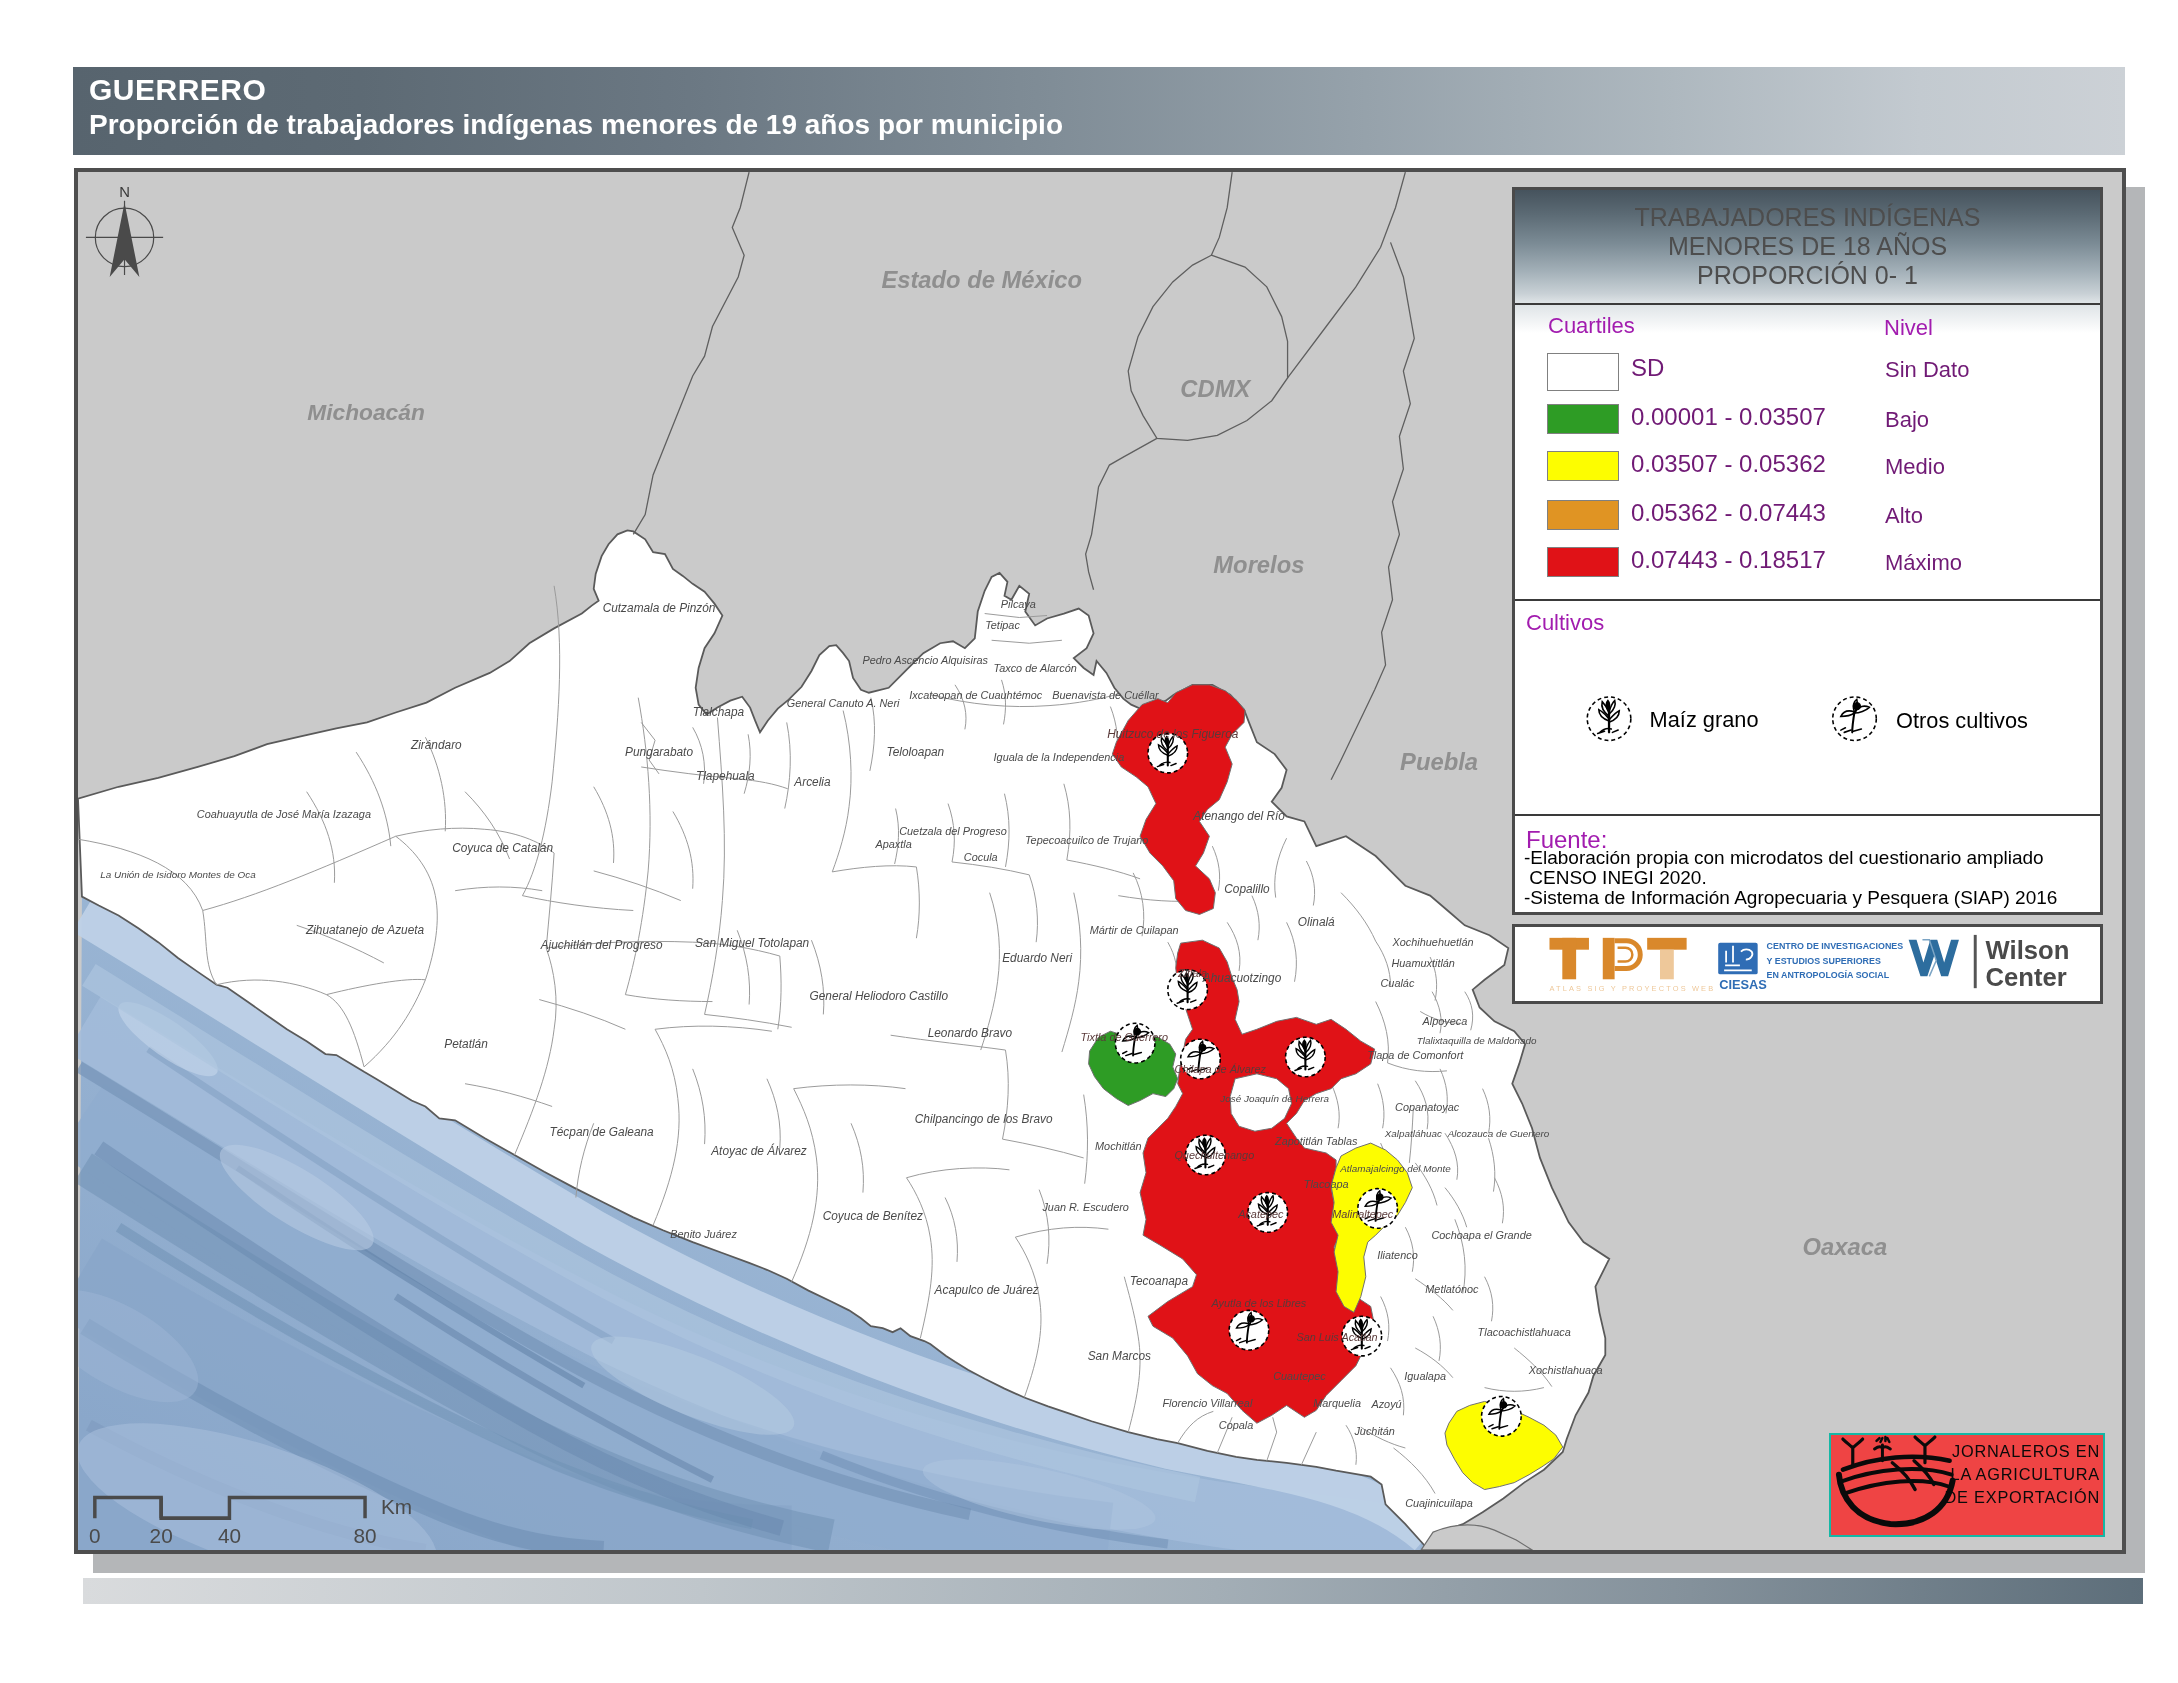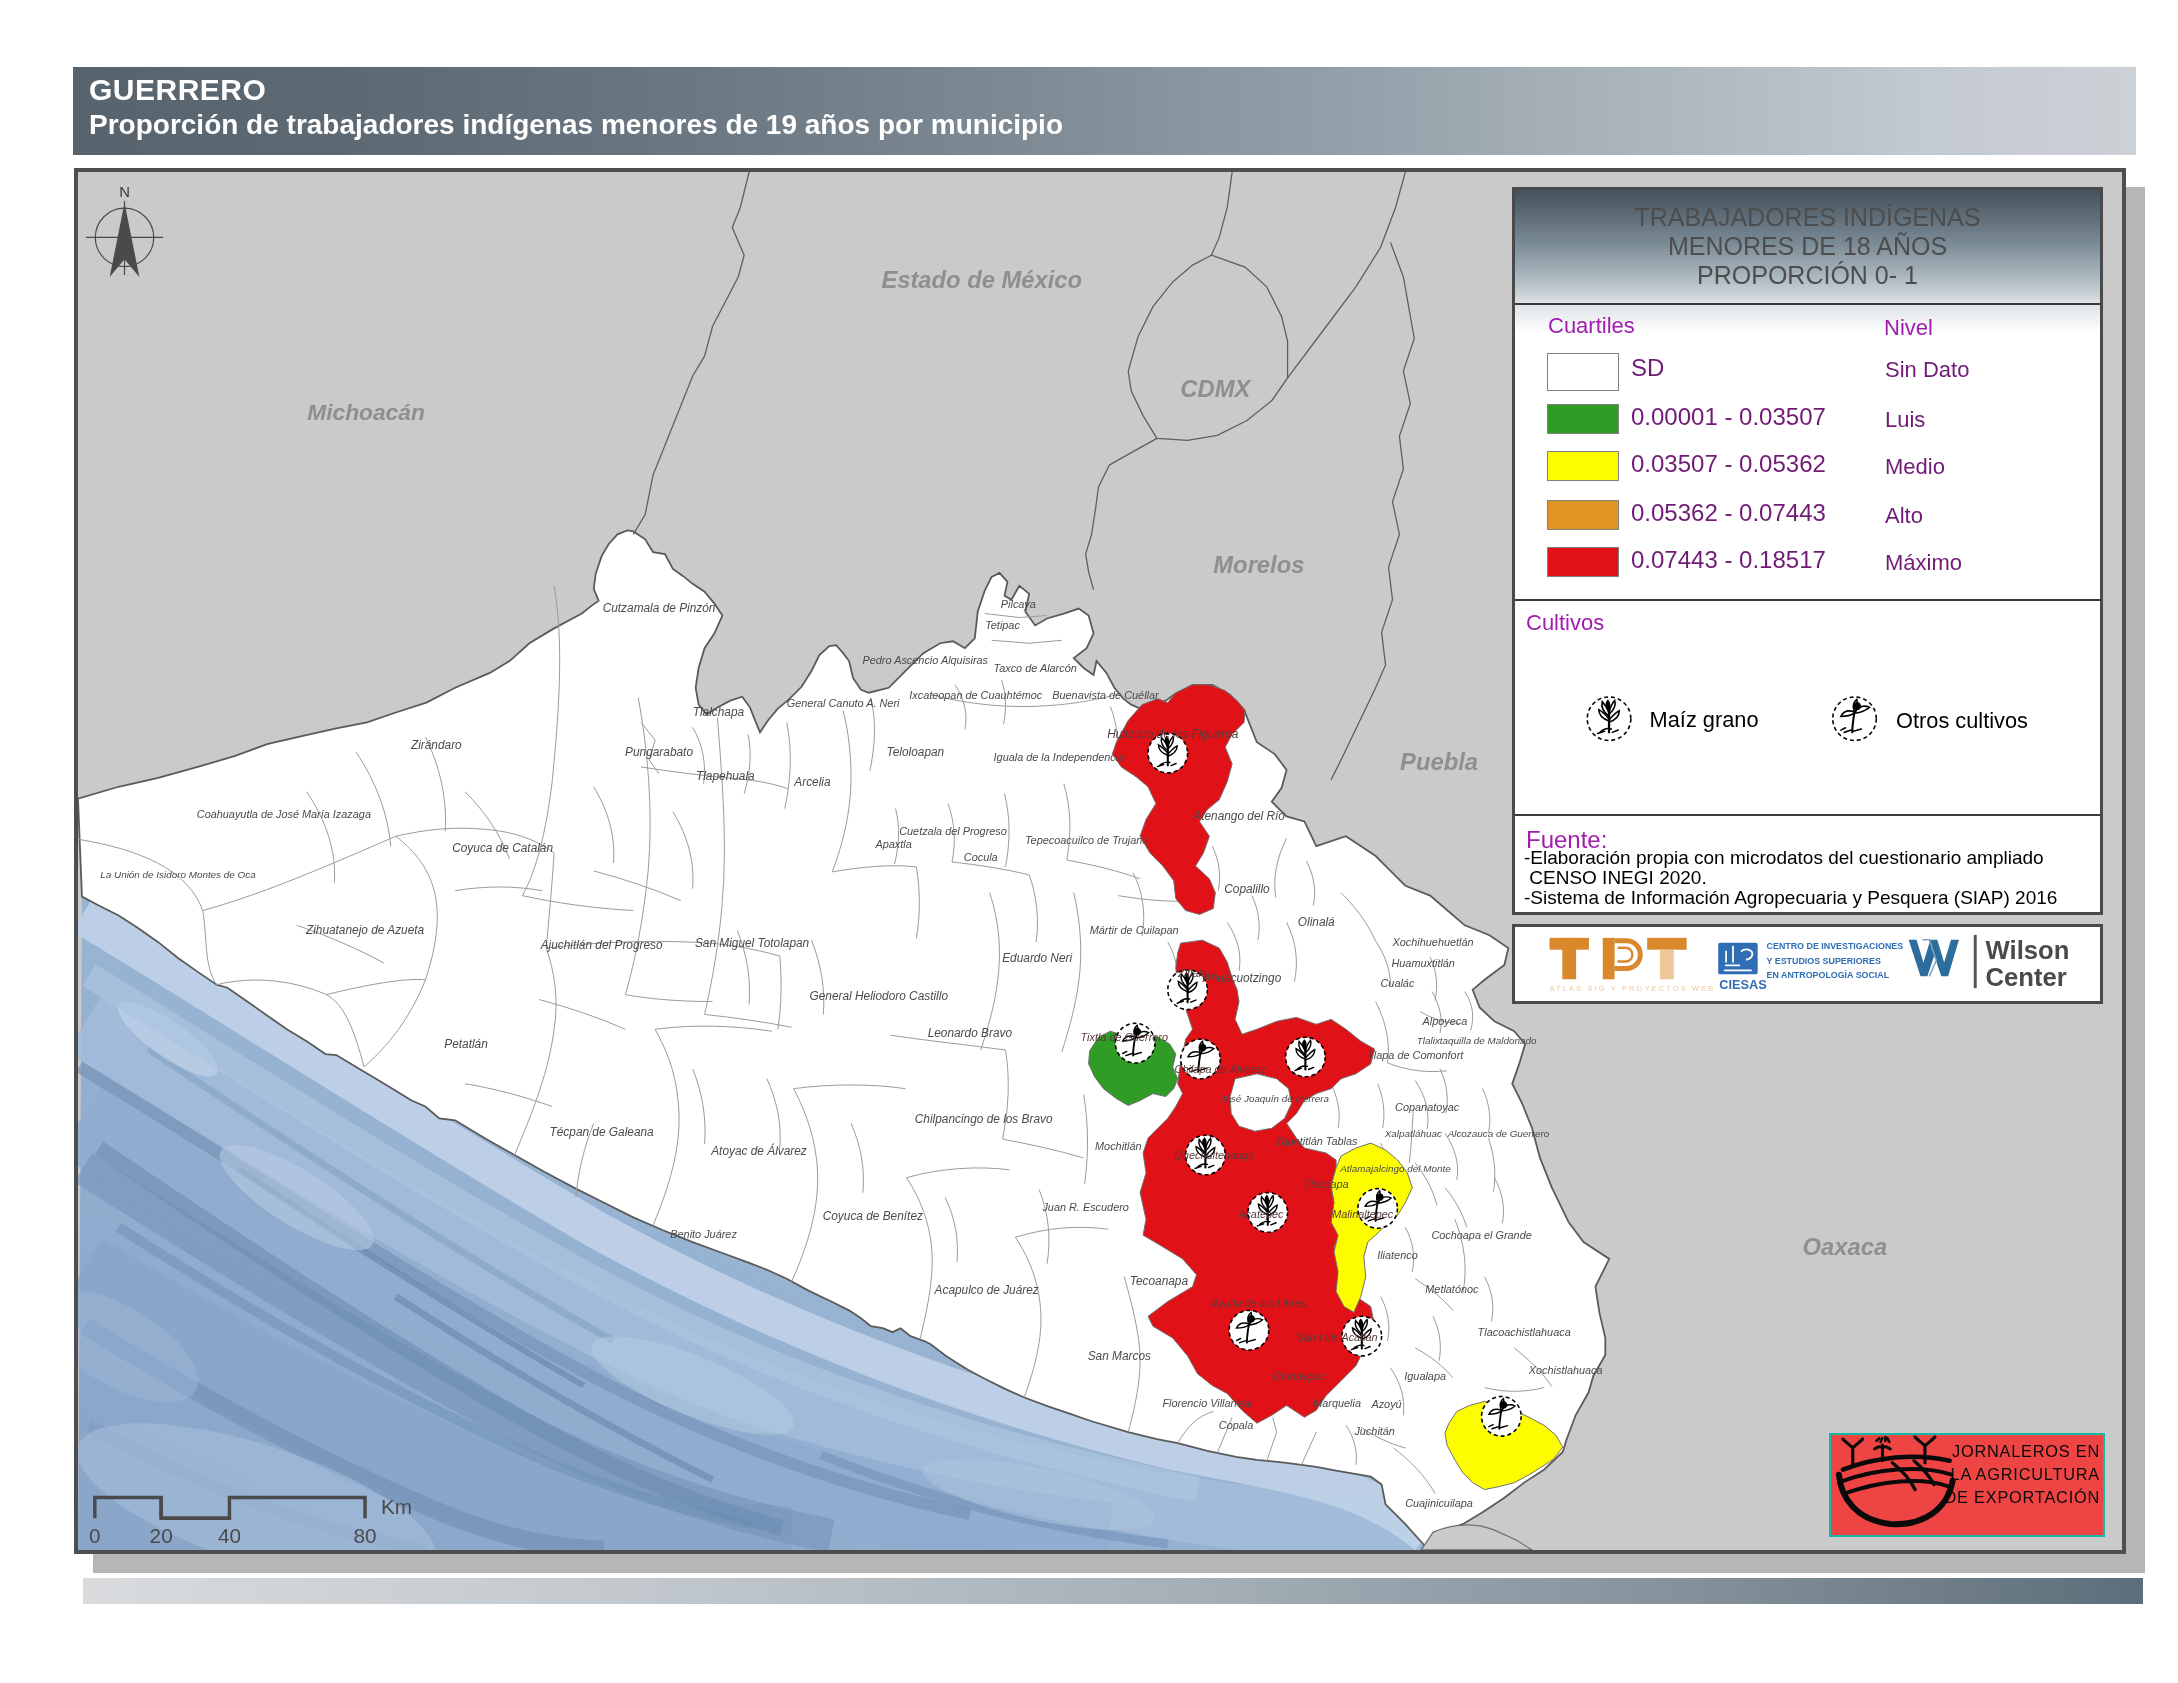--- a/index.html
+++ b/index.html
@@ -1,18 +1,18 @@
 <!DOCTYPE html>
 <html><head><meta charset="utf-8">
 <style>
 html,body{margin:0;padding:0;background:#ffffff;}
 body{width:2178px;height:1683px;position:relative;font-family:"Liberation Sans", sans-serif;overflow:hidden;}
 #hdr{position:absolute;left:73px;top:67px;width:2052px;height:88px;
  background:linear-gradient(90deg,#57646e 0%,#5d6a74 14%,#6b7883 30%,#7f8c96 47%,#96a2ab 63%,#aeb8bf 78%,#c3cad0 90%,#ccd1d6 100%);
- color:#ffffff;padding-left:11px;}
+ color:#ffffff;}
 #hdr .t1{position:absolute;left:16px;top:6px;font-size:30px;font-weight:bold;letter-spacing:0.5px;}
 #hdr .t2{position:absolute;left:16px;top:42px;font-size:28px;font-weight:bold;}
 #shadow{position:absolute;left:93px;top:187px;width:2052px;height:1386px;background:#b4b6b8;}
 #mapframe{position:absolute;left:74px;top:168px;width:2052px;height:1386px;border:4px solid #4e4e4e;background:#cacaca;box-sizing:border-box;}
 #legend{position:absolute;left:1512px;top:187px;width:591px;height:728px;border:3px solid #4a4a4a;background:#ffffff;box-sizing:border-box;font-family:"Liberation Sans",sans-serif;}
 #leghdr{position:absolute;left:0;top:0;width:100%;height:113px;
  background:linear-gradient(180deg,#46535d 0%,#5c6b75 22%,#7c8c96 48%,#a3b0b8 72%,#c9d1d6 92%,#dfe4e7 100%);
  border-bottom:2px solid #3a3a3a;}
 #legfade{position:absolute;left:0;top:115px;width:100%;height:28px;background:linear-gradient(180deg,#dfe4e7 0%,#ffffff 100%);}
 #leghdr div{width:100%;text-align:center;font-weight:normal;font-size:25px;color:#4d4d4d;}
@@ -377,21 +377,21 @@
   <div>PROPORCIÓN 0- 1</div>
  </div>
  <div id="legfade"></div>
  <div class="sec" style="left:33px;top:123px;">Cuartiles</div>
  <div class="sec" style="left:369px;top:125px;">Nivel</div>
  <div class="sw" style="top:163px;height:38px;background:#fff;"></div>
  <div class="swlab" style="top:164px;">SD</div>
  <div class="nlab" style="top:167px;">Sin Dato</div>
  <div class="sw" style="top:214px;height:30px;background:#2e9c25;"></div>
  <div class="swlab" style="top:213px;">0.00001 - 0.03507</div>
- <div class="nlab" style="top:217px;">Luis</div>
+ <div class="nlab" style="top:217px;">Bajo</div>
  <div class="sw" style="top:261px;height:30px;background:#fdfd00;"></div>
  <div class="swlab" style="top:260px;">0.03507 - 0.05362</div>
  <div class="nlab" style="top:264px;">Medio</div>
  <div class="sw" style="top:310px;height:30px;background:#e09423;"></div>
  <div class="swlab" style="top:309px;">0.05362 - 0.07443</div>
  <div class="nlab" style="top:313px;">Alto</div>
  <div class="sw" style="top:357px;height:30px;background:#e01217;"></div>
  <div class="swlab" style="top:356px;">0.07443 - 0.18517</div>
  <div class="nlab" style="top:360px;">Máximo</div>
  <div class="sep" style="top:409px;"></div>

